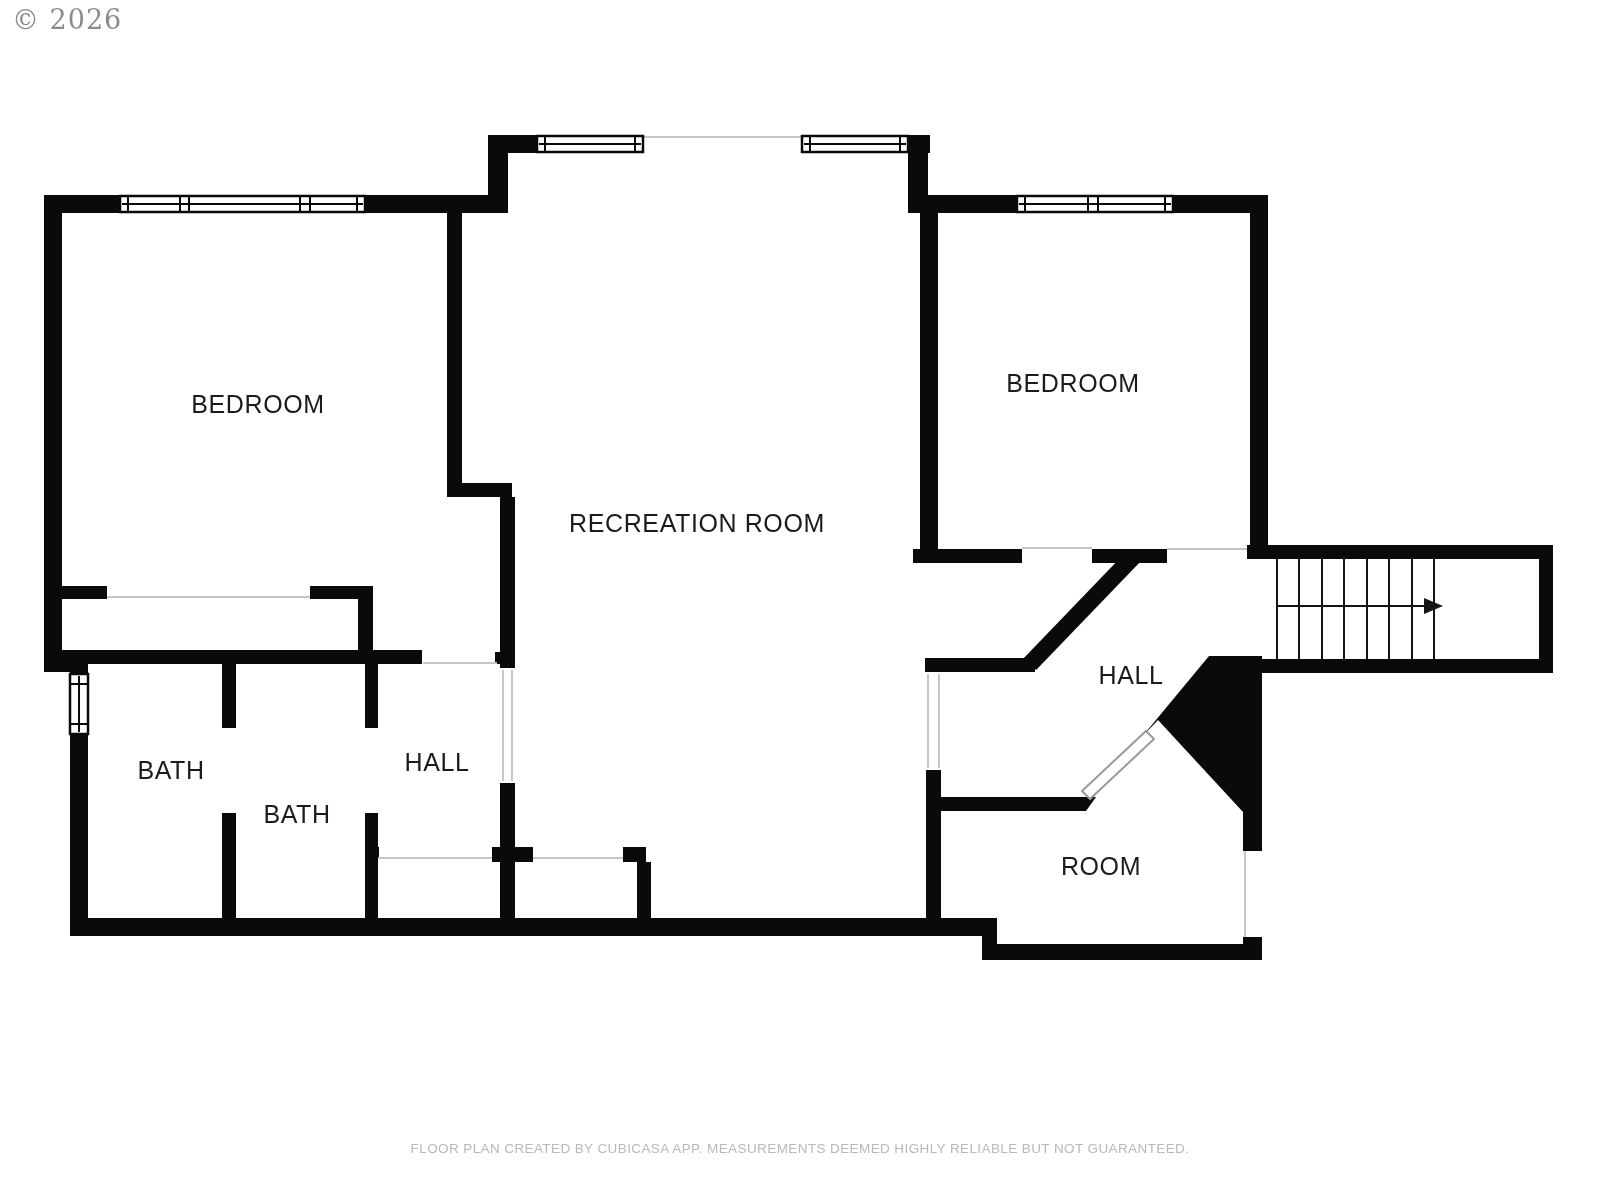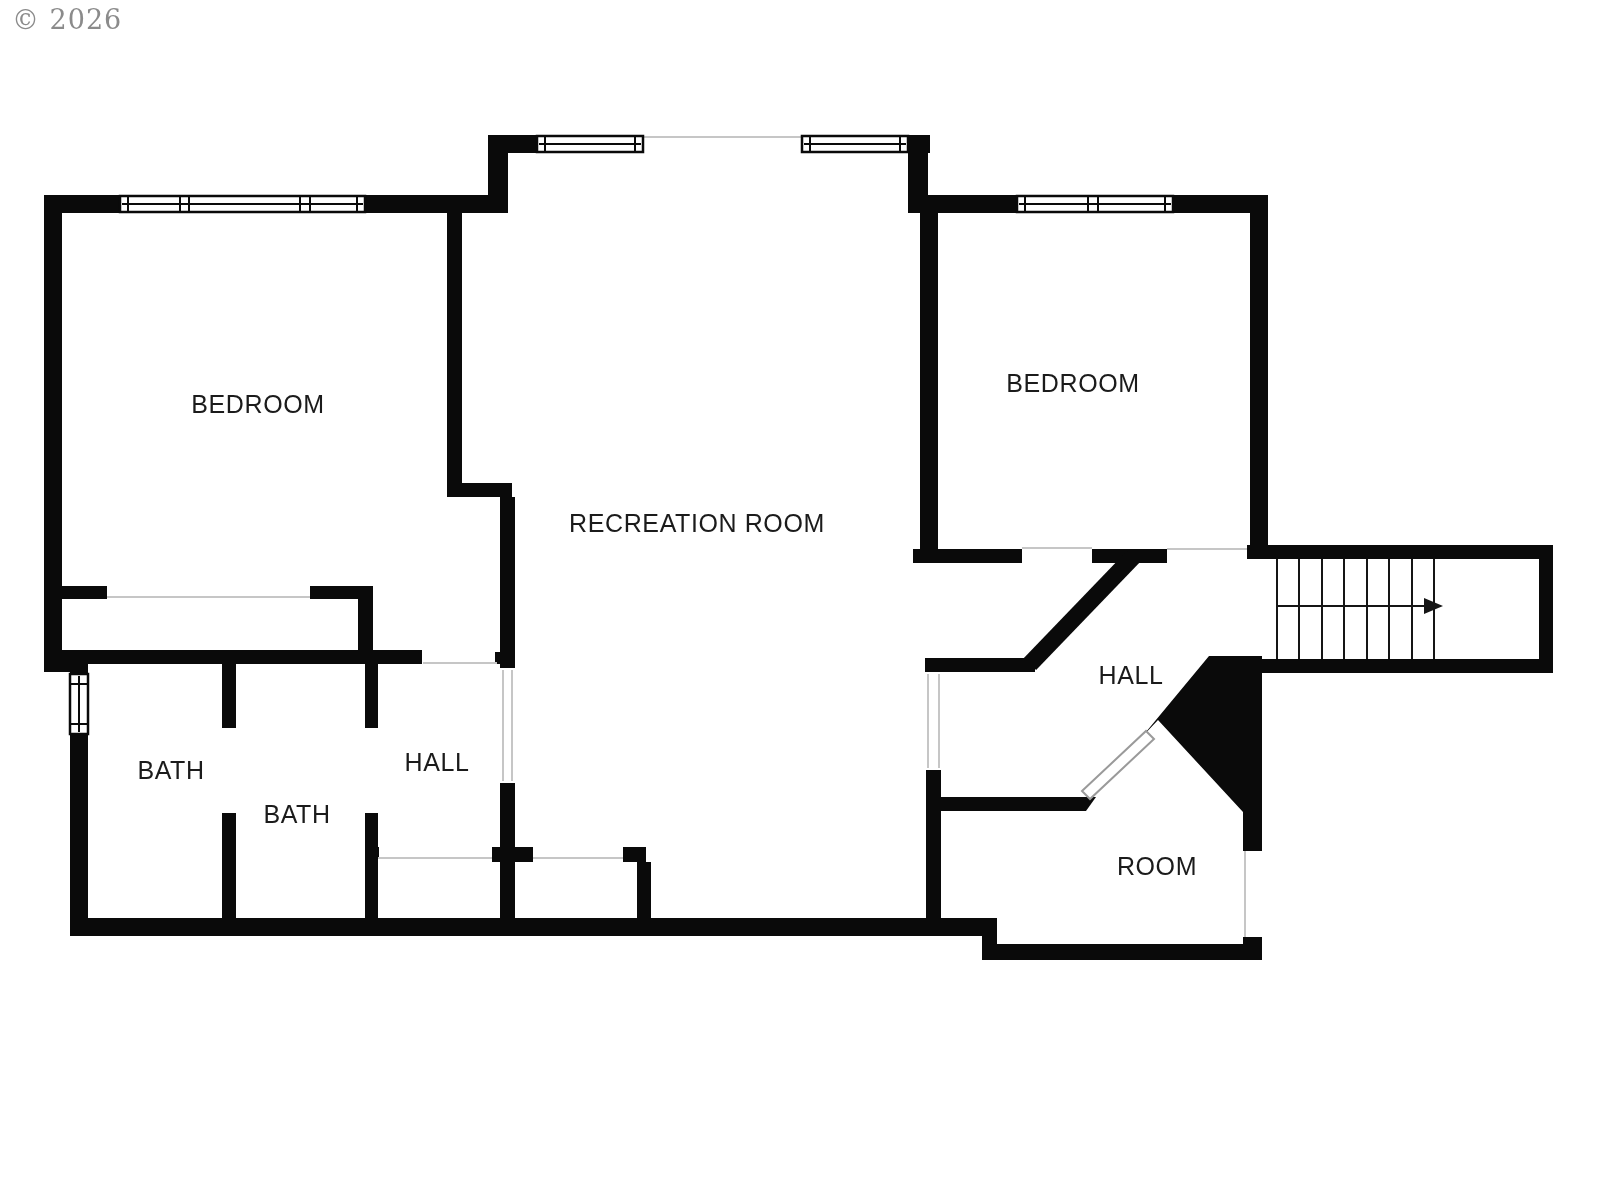--- a/index.html
+++ b/index.html
@@ -164,16 +164,17 @@
     </g>
   </svg>
 
   <div class="room-label" style="left:258px;top:404px;">BEDROOM</div>
   <div class="room-label" style="left:697px;top:523px;text-align:center;">RECREATION ROOM</div>
   <div class="room-label" style="left:1073px;top:383px;">BEDROOM</div>
   <div class="room-label" style="left:171px;top:770px;">BATH</div>
   <div class="room-label" style="left:297px;top:814px;">BATH</div>
   <div class="room-label" style="left:437px;top:762px;">HALL</div>
   <div class="room-label" style="left:1131px;top:675px;">HALL</div>
-  <div class="room-label" style="left:1157px;top:866px;text-align:center;">ROOM</div>
+  <div class="room-label" style="left:1101px;top:866px;text-align:center;">ROOM</div>
 
   <div id="copyright">© 2026</div>
+  <div id="disclaimer">FLOOR PLAN CREATED BY CUBICASA APP. MEASUREMENTS DEEMED HIGHLY RELIABLE BUT NOT GUARANTEED.</div>
 </div>
 
 </body></html>

